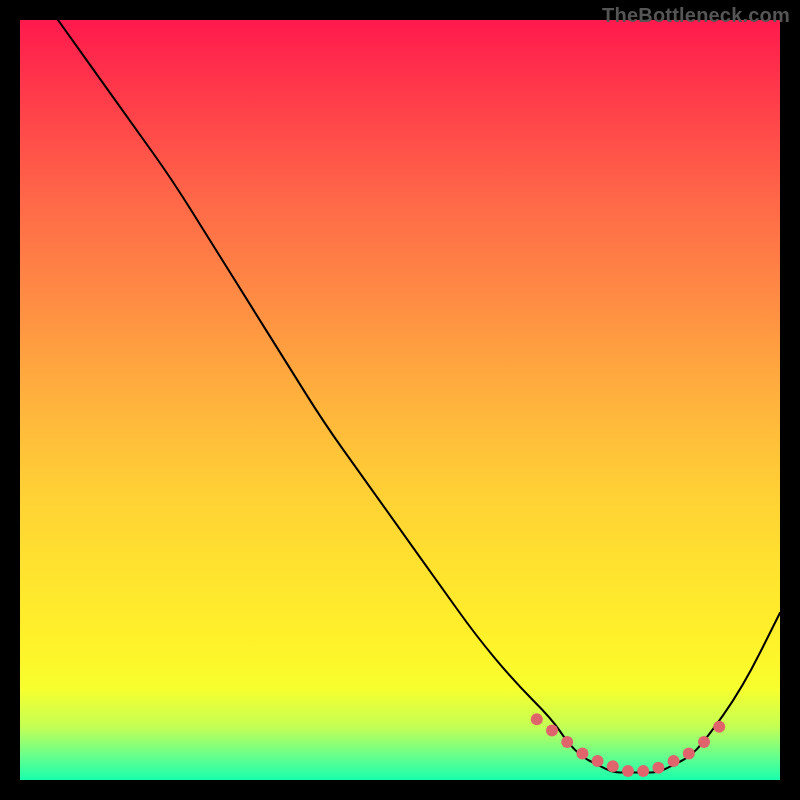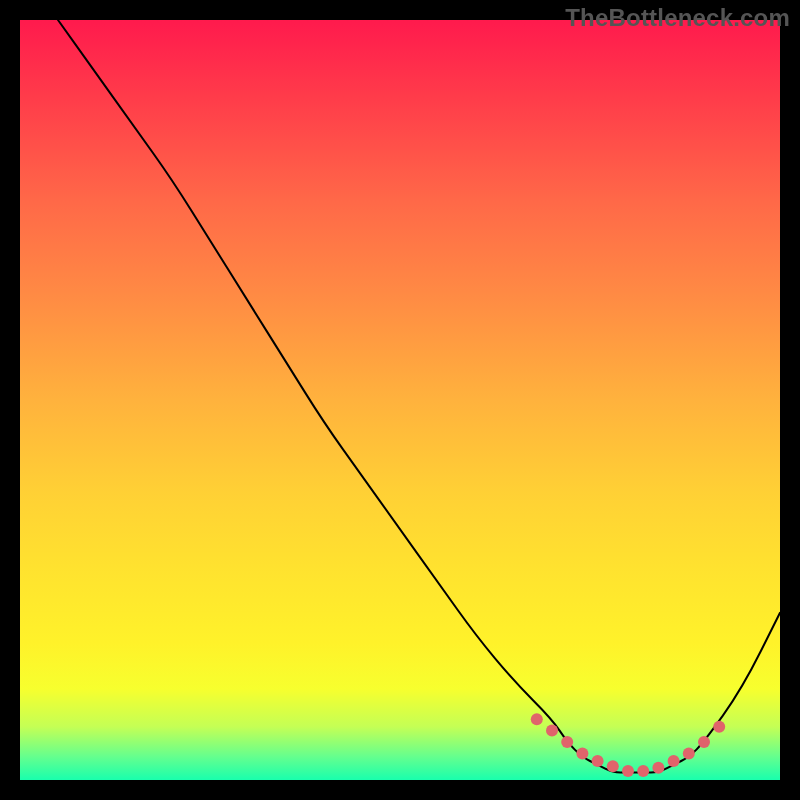--- a/index.html
+++ b/index.html
@@ -15,21 +15,21 @@
     position: relative;
     width: 800px;
     height: 800px;
     background: #000;
   }
   .watermark {
     position: absolute;
     top: 4px;
     right: 10px;
     color: #555;
-    font-size: 24px;
+    font-size: 20px;
     font-weight: 600;
     letter-spacing: 0.2px;
     z-index: 10;
   }
   .plot-area {
     position: absolute;
     left: 20px;
     top: 20px;
     width: 760px;
     height: 760px;

